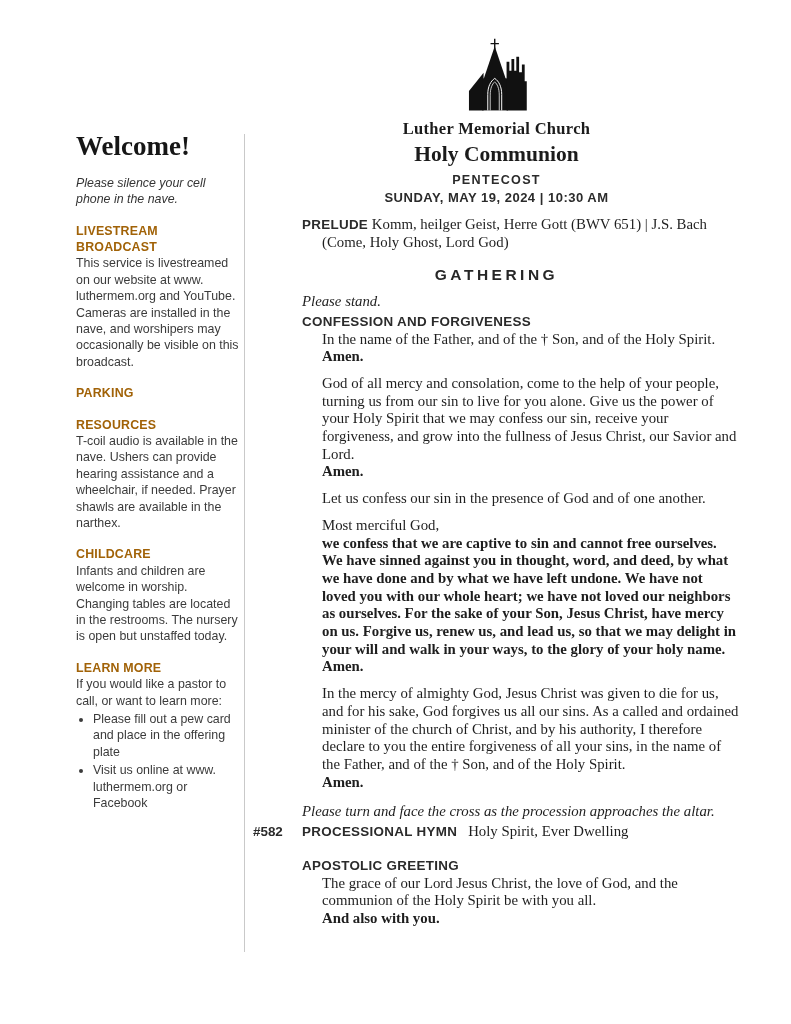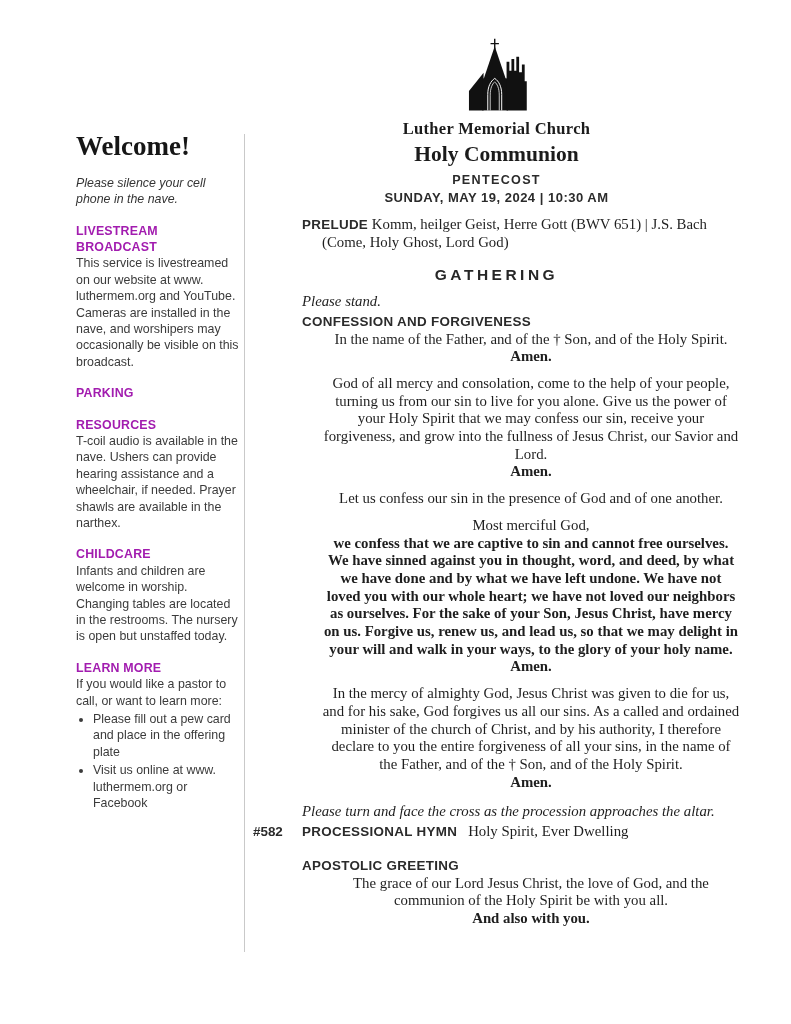--- a/index.html
+++ b/index.html
@@ -12,21 +12,21 @@
   .sidebar {
     position:absolute; left:76px; top:132px; width:166px;
     font-family:"Liberation Sans", sans-serif; font-size:12.4px; line-height:16.4px; color:#3b3b3b;
   }
   .sidebar-title {
     font-family:"Liberation Serif", serif; font-weight:bold; font-size:27px;
     color:#161616; margin:0 0 13px 0; line-height:1.1;
   }
   .sidebar-note { font-style:italic; margin:0 0 15px 0; color:#343434; }
   .sb-section { margin:0 0 15px 0; }
-  .sb-heading { font-weight:bold; color:#a21caf; letter-spacing:0.2px; margin:0; }
+  .sb-heading { font-weight:bold; color:#a16207; letter-spacing:0.2px; margin:0; }
   .sb-body { margin:0; }
   ul.sb-bullets { margin:2px 0 0 0; padding-left:17px; }
   ul.sb-bullets li { margin:0 0 2px 0; }
   
   .divider { position:absolute; left:244px; top:134px; width:1px; height:818px; background:#c9c9c9; }
   
   .main { position:absolute; left:253px; top:38px; width:487px; }
   .header { text-align:center; }
   .logo-wrap { height:78px; }
   .logo-wrap svg { height:78px; }
@@ -49,21 +49,21 @@
   .prelude-cont { padding-left:69px; }
   .section-title {
     text-align:center; font-family:"Liberation Sans", sans-serif; font-weight:bold;
     font-size:15.5px; letter-spacing:3.5px; color:#262626; margin-top:15px;
   }
   .rubric { font-style:italic; padding-left:49px; margin-top:9px; }
   .lit-heading {
     font-family:"Liberation Sans", sans-serif; font-weight:bold; font-size:13.4px;
     letter-spacing:0.3px; color:#2b2b2b; padding-left:49px; margin-top:2px;
   }
-  .para { padding-left:69px; margin-top:0;text-align:center; }
+  .para { padding-left:69px; margin-top:0; }
   .para.space { margin-top:9px; }
   .bold-block { font-weight:bold; }
   .response { font-weight:bold; }
   .hymn-row { display:flex; margin-top:2px; align-items:baseline; }
   .hymn-number {
     width:49px; flex:0 0 49px; font-family:"Liberation Sans", sans-serif;
     font-weight:bold; font-size:13.4px; color:#2b2b2b;
   }
   .hymn-title { margin-left:11px; }
   .greeting { margin-top:16px; }

